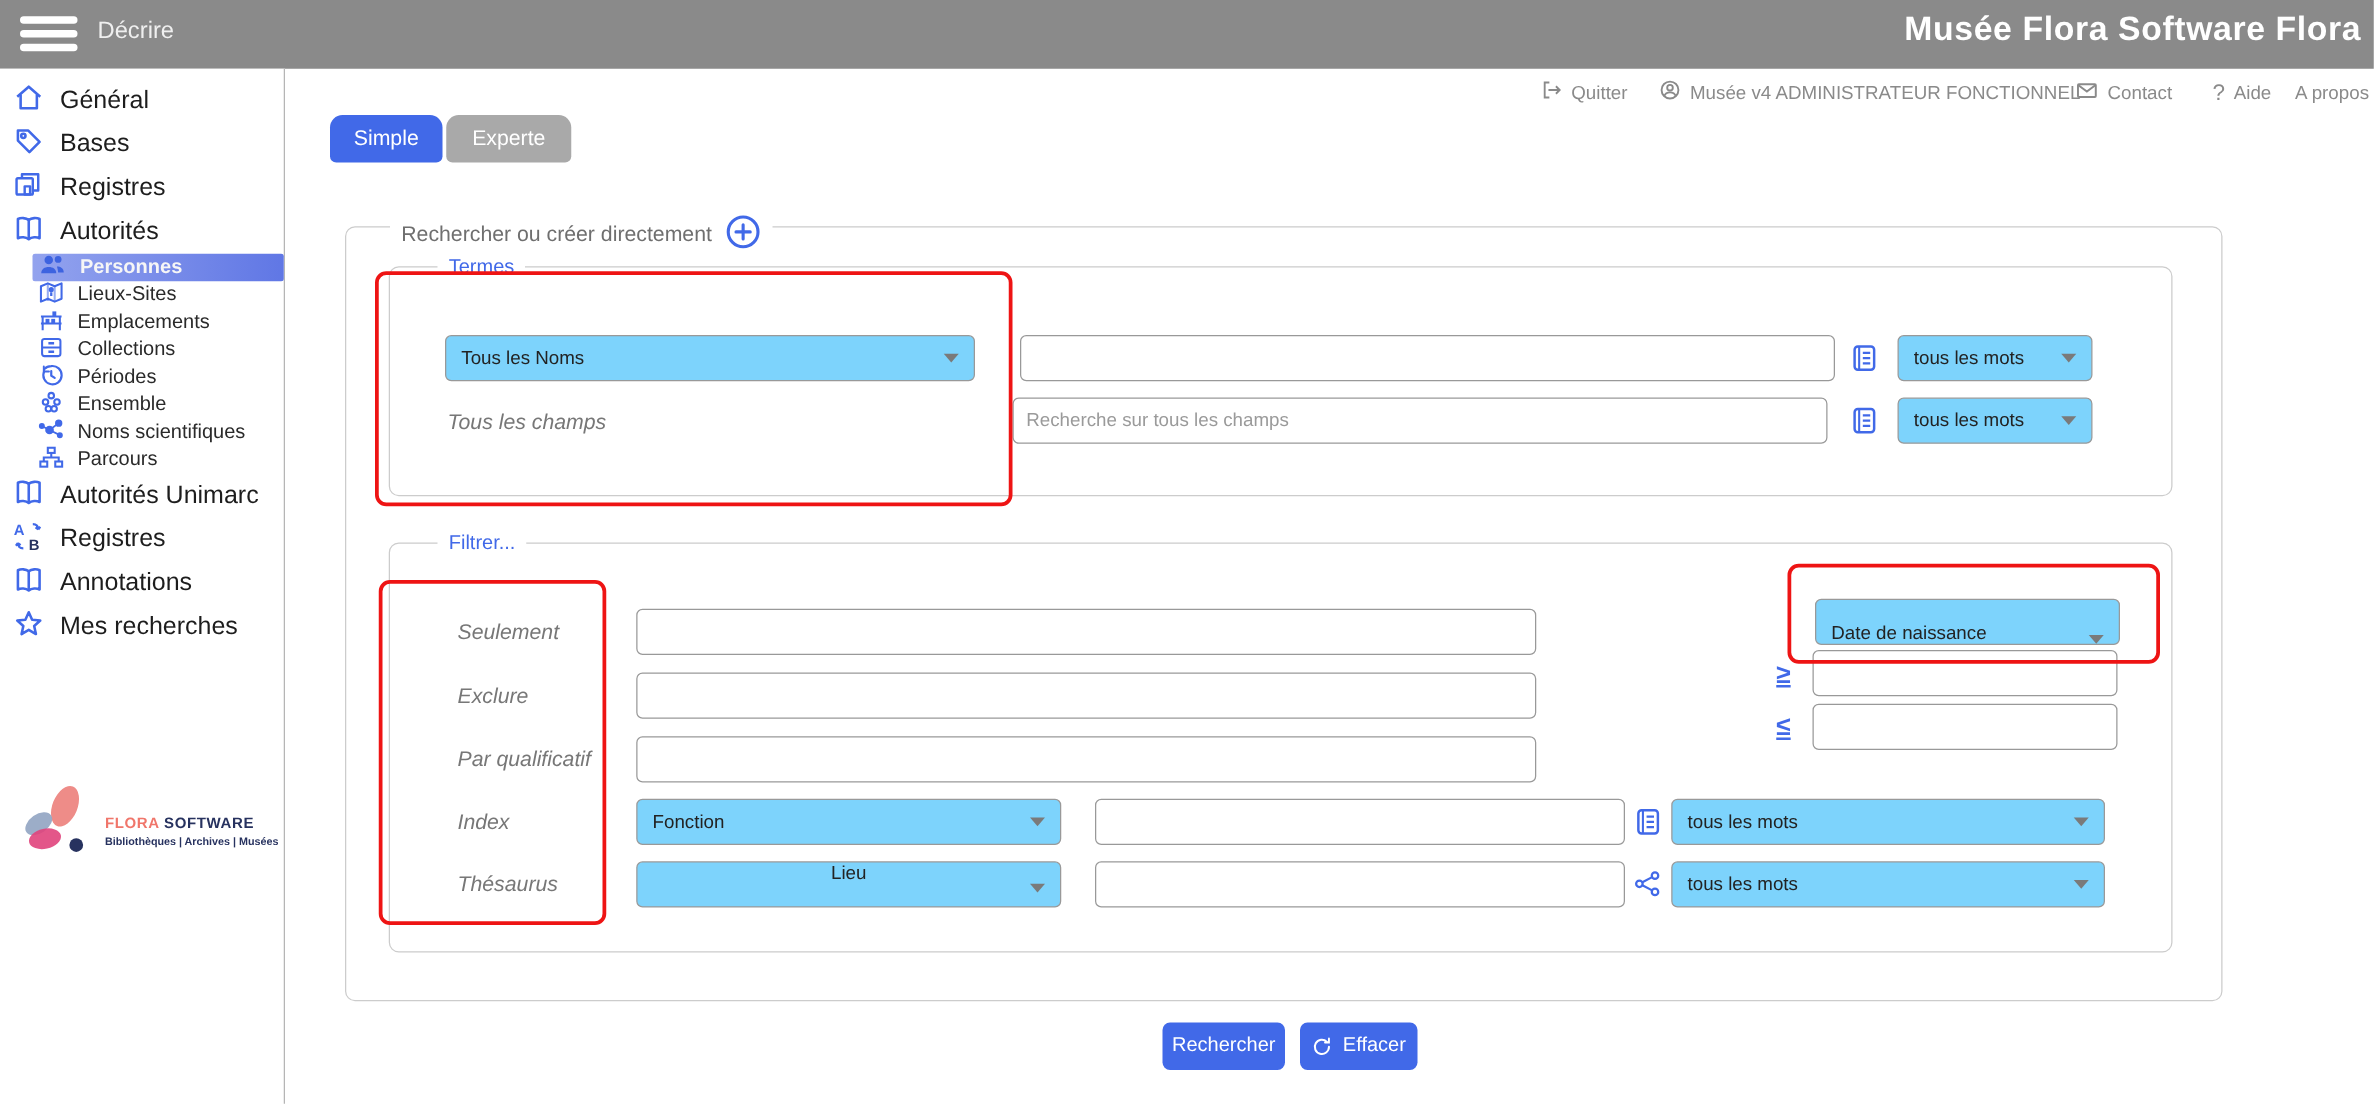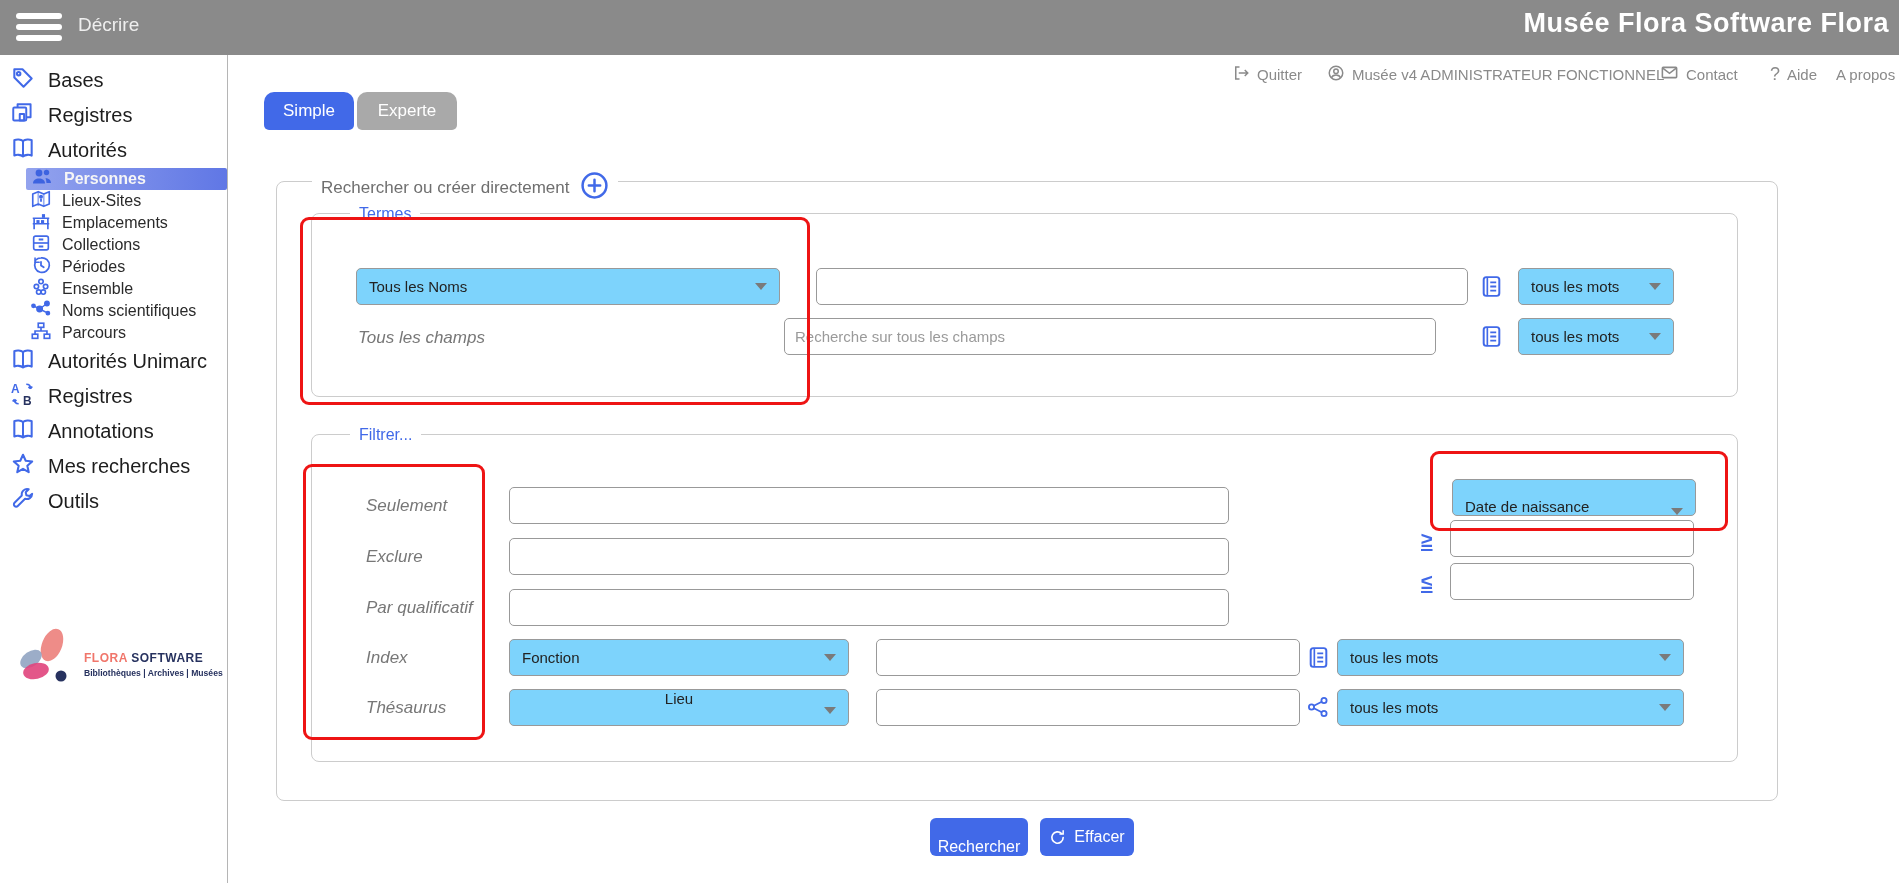--- a/index.html
+++ b/index.html
@@ -79,20 +79,28 @@
       <span></span>
   </div>
   <div id="menu-label">Décrire</div>
   <div id="app-title">Musée Flora Software Flora</div>
 </div>
 
 <div id="sidebar">
   <div class="nav-item">
     <span class="icon-blue">
       <svg width="26" height="26" viewBox="0 0 24 24" fill="none" stroke="#4169e8" stroke-width="1.9" stroke-linejoin="round">
+          <path d="M3.5 11.5 L12 4 L20.5 11.5"></path>
+          <path d="M6 9.8 V20 H18 V9.8"></path>
+        </svg></span>
+    <span>Général</span>
+  </div>
+  <div class="nav-item">
+    <span class="icon-blue">
+      <svg width="26" height="26" viewBox="0 0 24 24" fill="none" stroke="#4169e8" stroke-width="1.9" stroke-linejoin="round">
           <path d="M4 4 h7.5 l8.5 8.5 -7.5 7.5 -8.5 -8.5 z"></path>
           <circle cx="8" cy="8" r="1.6"></circle>
         </svg></span>
     <span>Bases</span>
   </div>
   <div class="nav-item">
     <span class="icon-blue">
       <svg width="26" height="26" viewBox="0 0 24 24" fill="none" stroke="#4169e8" stroke-width="1.8" stroke-linejoin="round">
           <rect x="3" y="7" width="12" height="12" rx="1"></rect>
           <path d="M7 7 V4 h12 v12 h-4"></path>
@@ -216,27 +224,20 @@
           <path d="M12 5.5 V19.7"></path>
         </svg></span>
     <span>Annotations</span>
   </div>
   <div class="nav-item">
     <span>
       <svg width="26" height="26" viewBox="0 0 24 24" fill="none" stroke="#4169e8" stroke-width="1.9" stroke-linejoin="round">
           <path d="M12 3.5 L14.5 9 L20.5 9.6 L16 13.6 L17.3 19.6 L12 16.5 L6.7 19.6 L8 13.6 L3.5 9.6 L9.5 9 Z"></path>
         </svg></span>
     <span>Mes recherches</span>
-  </div>
-  <div class="nav-item">
-    <span>
-      <svg width="26" height="26" viewBox="0 0 24 24" fill="none" stroke="#4169e8" stroke-width="1.8" stroke-linejoin="round">
-          <path d="M20.5 7.2 a5 5 0 0 1 -6.6 4.6 L7.2 18.5 a2.1 2.1 0 0 1 -3 -3 L10.9 8.8 A5 5 0 0 1 17.3 3 L14.5 5.8 l.6 2.8 2.8.6 2.6-2z"></path>
-        </svg></span>
-    <span>Outils</span>
   </div>
 
   <div id="logo">
     <svg id="logo-flower" width="68" height="72" viewBox="0 0 68 72">
       <ellipse cx="38" cy="22" rx="10" ry="17" transform="rotate(22 38 22)" fill="#ee8c88"></ellipse>
       <ellipse cx="17" cy="36" rx="7.5" ry="12" transform="rotate(55 17 36)" fill="#94a6c3" opacity=".92"></ellipse>
       <ellipse cx="22" cy="48" rx="13" ry="8" transform="rotate(-12 22 48)" fill="#e0447c" opacity=".9"></ellipse>
       <circle cx="47" cy="53" r="5.5" fill="#27325f"></circle>
     </svg>
     <div id="logo-textblock">
@@ -310,21 +311,21 @@
       <rect x="4.5" y="3" width="15" height="18" rx="2.5"></rect>
       <path d="M8 3 V21" stroke-width="1.6"></path>
       <path d="M10.8 8 H16.5 M10.8 12 H16.5 M10.8 16 H16.5" stroke-width="1.7"></path>
     </svg></span>
 <div class="sel" style="left:1518px; top:268px; width:156px;">
   <span>tous les mots</span>
     <span class="caret"></span>
 </div>
 
 <div class="lbl-it" style="left:358px; top:328px;">Tous les champs</div>
-<input class="inp" style="left: 784px; top: 318px; width: 652px;" placeholder="Recherche sur tous les champs">
+<input class="inp" style="left: 810px; top: 318px; width: 652px;" placeholder="Recherche sur tous les champs">
 <span class="mini-icon" style="left:1479px; top:324px;">
   <svg width="25" height="25" viewBox="0 0 24 24" fill="none" stroke="#4169e8" stroke-width="1.9">
       <rect x="4.5" y="3" width="15" height="18" rx="2.5"></rect>
       <path d="M8 3 V21" stroke-width="1.6"></path>
       <path d="M10.8 8 H16.5 M10.8 12 H16.5 M10.8 16 H16.5" stroke-width="1.7"></path>
     </svg></span>
 <div class="sel" style="left:1518px; top:318px; width:156px;">
   <span>tous les mots</span>
     <span class="caret"></span>
 </div>
@@ -381,21 +382,21 @@
 <div class="sel" style="left:1452px; top:479px; width:244px;align-items:flex-end;">
   <span>Date de naissance</span>
     <span class="caret"></span>
 </div>
 <div class="redbox" style="left:1430px; top:451px; width:298px; height:80px;"></div>
 <div class="cmp" style="left:1421px; top:528px;">≥</div>
 <input class="inp" style="left: 1450px; top: 520px; width: 244px;">
 <div class="cmp" style="left:1421px; top:570px;">≤</div>
 <input class="inp" style="left: 1450px; top: 563px; width: 244px;">
 
-<button class="btn" style="left:930px; width:98px;align-items:flex-end;">
+<button class="btn" style="left:930px; width:98px;">
   <span>Rechercher</span>
 </button>
 <button class="btn" style="left:1040px; width:94px;">
   <span style="display:flex;">
     <svg width="17" height="17" viewBox="0 0 24 24" fill="none" stroke="#fff" stroke-width="2.3" stroke-linecap="round">
         <path d="M20 12 a8 8 0 1 1 -2.3-5.6"></path>
         <path d="M20 2.5 V7 H15.5" stroke-width="2.1"></path>
       </svg>
     </span>
   <span>Effacer</span>

